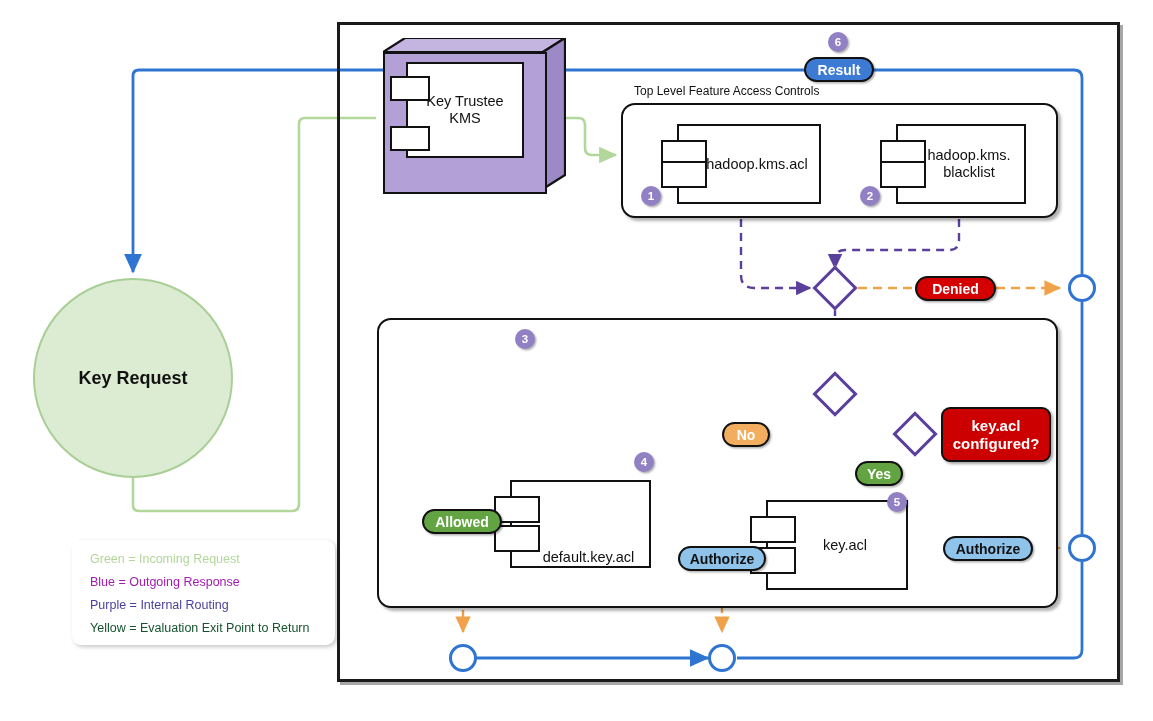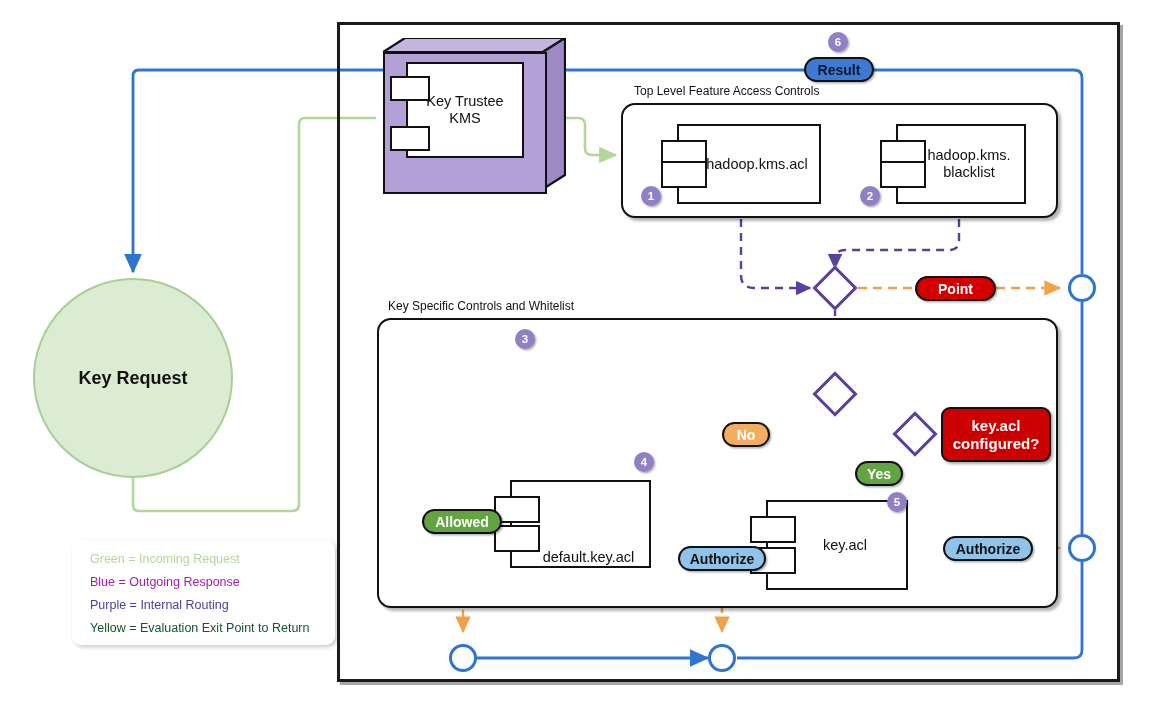--- a/index.html
+++ b/index.html
@@ -55,21 +55,21 @@
           font-weight:bold;font-size:15px;text-align:center;display:flex;
           align-items:center;justify-content:center;line-height:1.18;
           box-shadow:2px 2px 3px rgba(0,0,0,.35);}
 
   
   .pill{border:2.4px solid #111;border-radius:13px;display:flex;align-items:center;
         justify-content:center;font-weight:bold;font-size:14px;height:25px;
         box-shadow:1.5px 1.5px 2px rgba(0,0,0,.3);white-space:nowrap;}
   .pill.green{background:#62a442;color:#fff;}
   .pill.red{background:#d40000;color:#fff;}
-  .pill.blue{background:#3d7ad4;color:#0f172a;}
+  .pill.blue{background:#3d7ad4;color:#ffffff;}
   .pill.lblue{background:#8fc3ea;color:#111;}
   .pill.orange{background:#f3ad5e;color:#fff;}
 
   
   .numbadge{width:20px;height:20px;border-radius:50%;background:#9180c4;color:#fff;
             font-size:11.5px;font-weight:bold;display:flex;align-items:center;
             justify-content:center;box-shadow:1.5px 1.5px 2px rgba(0,0,0,.3);}
 
   
   .conn{width:28px;height:28px;border-radius:50%;border:3px solid #2e74d0;background:#fff;}
@@ -194,25 +194,24 @@
     <div class="tab t1"></div>
     <div class="tab t2"></div>
     <span>
       <span>hadoop.kms.</span><br><span>blacklist</span>
     </span>
   </div>
   <div class="abs numbadge" style="left:860px;top:186px;">2</div>
 
   <div class="abs diamond" style="left:819px;top:272px;width:32px;height:32px;"></div>
 
-  <div class="abs pill red" style="left:915px;top:276px;width:81px;">Point</div>
+  <div class="abs pill red" style="left:915px;top:276px;width:81px;">Denied</div>
 
   <div class="abs pill green" style="left:800px;top:327px;width:72px;">Allowed</div>
 
-  <div class="abs group-title" style="left:388px;top:299px;">Key Specific Controls and Whitelist</div>
   <div class="abs group-box" style="left:377px;top:318px;width:681px;height:290px;"></div>
 
   <div class="abs numbadge" style="left:515px;top:329px;">3</div>
 
   <div class="abs diamond" style="left:819px;top:378px;width:32px;height:32px;"></div>
 
   <div class="abs diamond" style="left:899px;top:418px;width:32px;height:32px;"></div>
 
   <div class="abs redbox" style="left:941px;top:407px;width:110px;height:55px;">
     <span>

